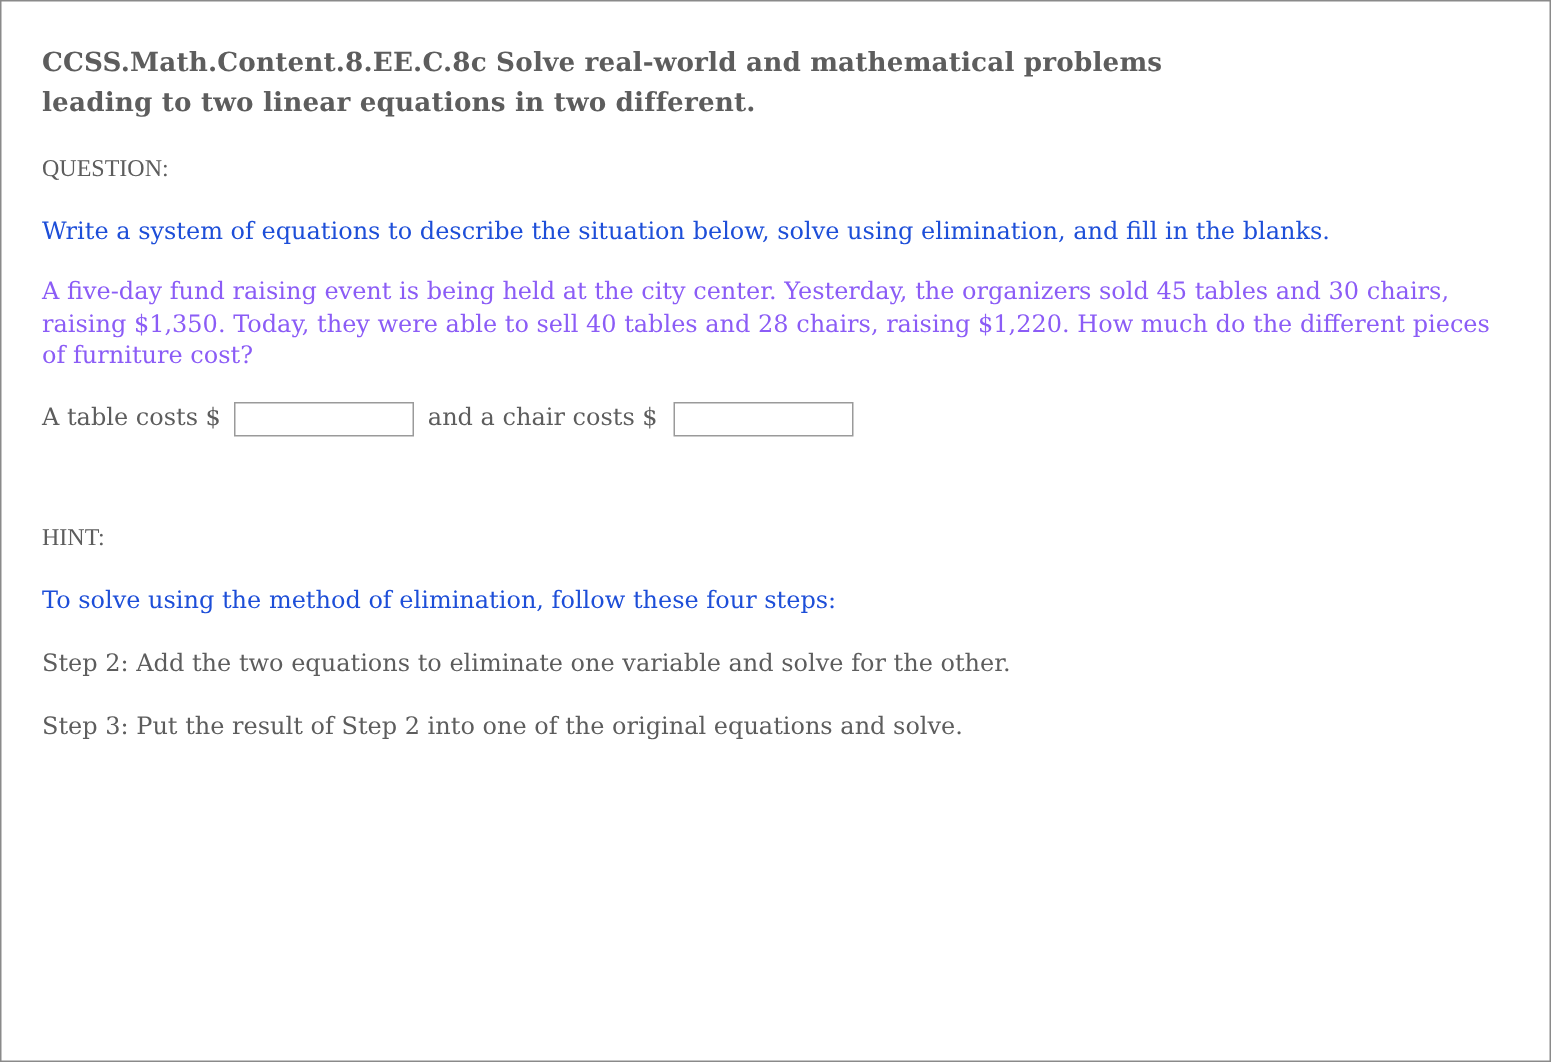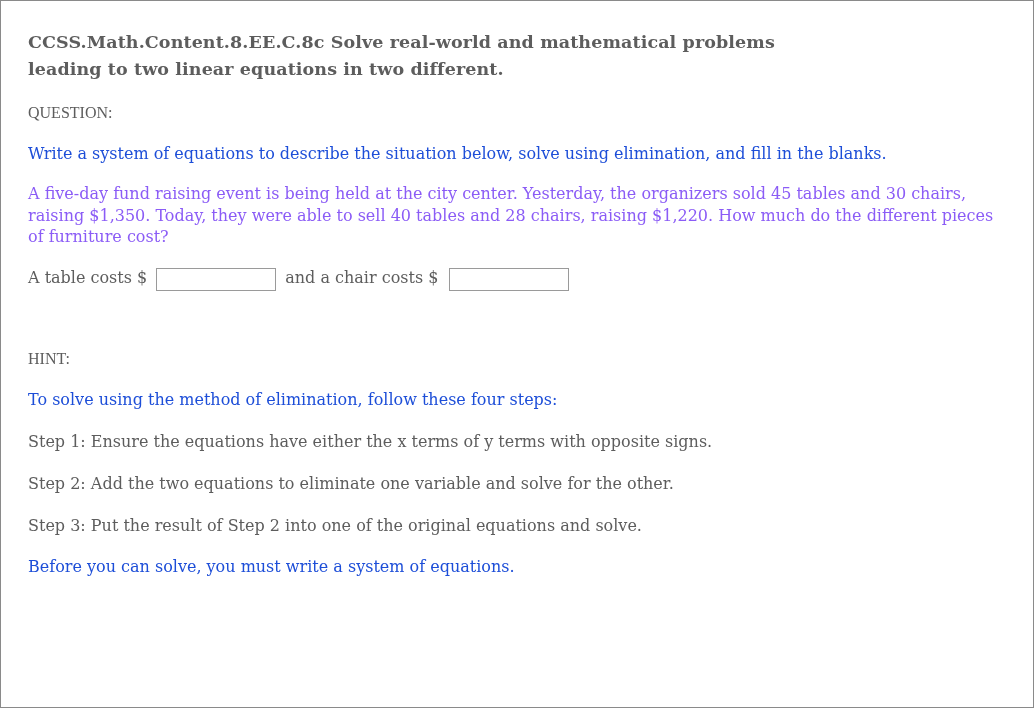--- a/index.html
+++ b/index.html
@@ -114,20 +114,18 @@
     <span class="lbl">and a chair costs $</span>
     <input class="blank-input second" type="text" placeholder="" style="">
   </div>
 
   <div class="gap-after-answer"></div>
 
   <div class="section-label hint-label">HINT:</div>
 
   <div class="para">To solve using the method of elimination, follow these four steps:</div>
 
-  <div class="step">Step 1: Ensure the equations have either the x terms of y terms with opposite signs.</div>
   <div class="step">Step 2: Add the two equations to eliminate one variable and solve for the other.</div>
   <div class="step">Step 3: Put the result of Step 2 into one of the original equations and solve.</div>
 
 
-  <div class="para">Before you can solve, you must write a system of equations.</div>
 
 </div>
 
 </body></html>

